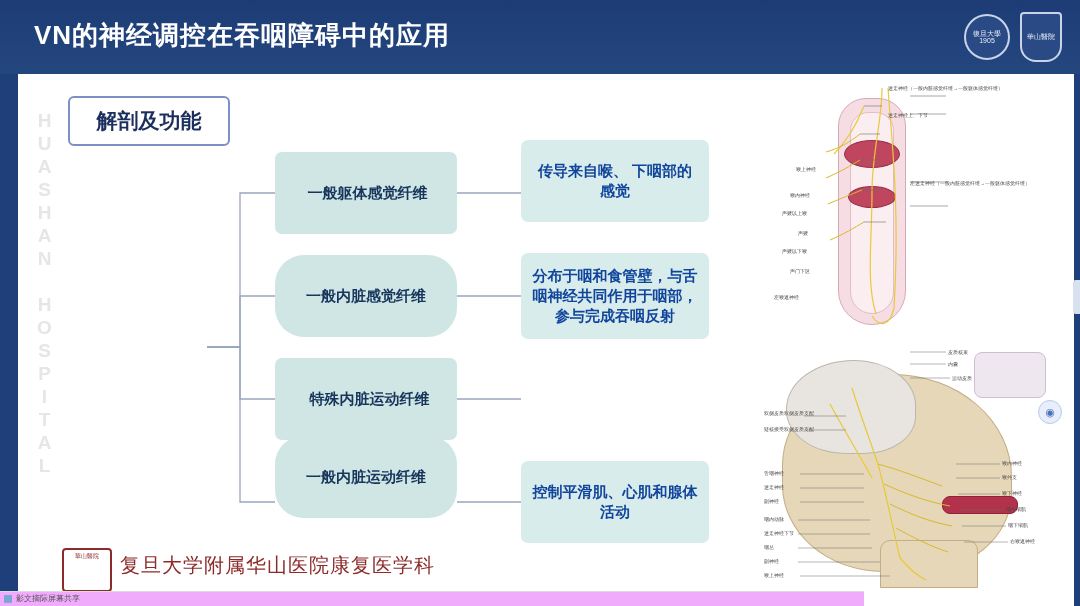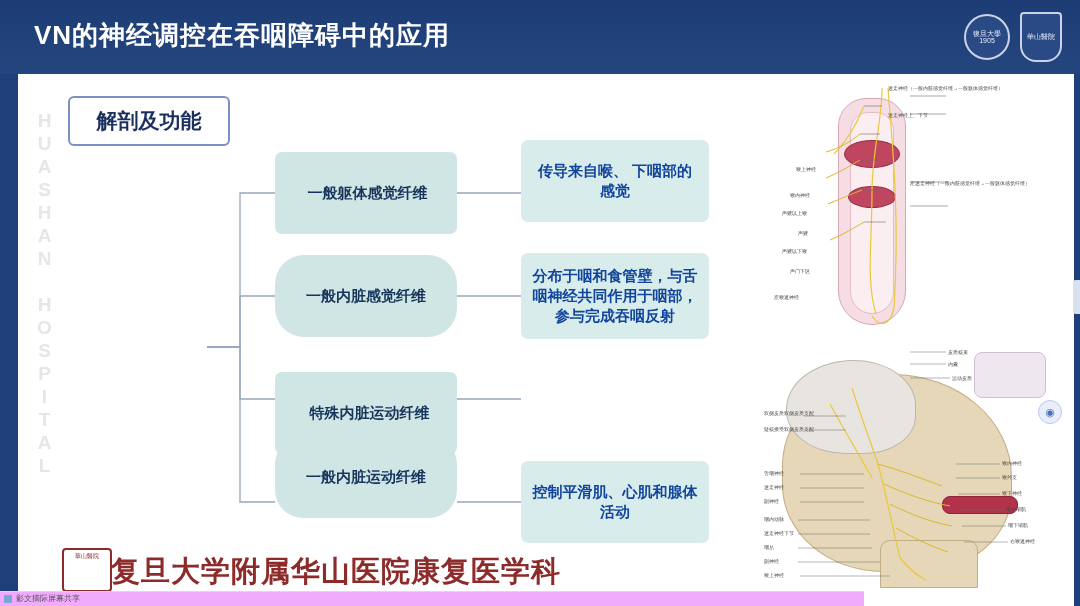--- a/index.html
+++ b/index.html
@@ -129,21 +129,21 @@
   .node-mid {
     left: 275px;
     width: 182px; height: 82px;
     background: #cfe6e4;
     color: #17355c;
     font-size: 15px;
     font-weight: bold;
   }
   .node-mid-1 { top: 152px; padding-left: 13px; }
   .node-mid-2 { top: 255px; border-radius: 29px; }
-  .node-mid-3 { top: 372px; padding-left: 17px; }
+  .node-mid-3 { top: 358px; padding-left: 17px; }
   .node-mid-4 { top: 436px; border-radius: 28px; }
 
   .node-desc {
     left: 521px;
     width: 188px;
     background: #d7eceb;
     color: #11449c;
     font-size: 15px;
     font-weight: bold;
   }
@@ -258,24 +258,24 @@
     color: #8d2a2a;
     font-size: 6px;
     line-height: 1.1;
     text-align: center;
     padding-top: 3px;
     box-sizing: border-box;
     overflow: hidden;
   }
   .footer-text {
     position: absolute;
-    left: 111px; top: 552px;
+    left: 120px; top: 552px;
     color: #8d2a2a;
-    font-size: 29px;
-    font-weight: bold;
+    font-size: 20px;
+    font-weight: normal;
     letter-spacing: 1px;
     white-space: nowrap;
   }
   .taskbar {
     position: absolute;
     left: 0; bottom: 0;
     width: 864px; height: 14px;
     background: #f0abfc;
     border-top: 1px solid #dcdcdc;
   }

